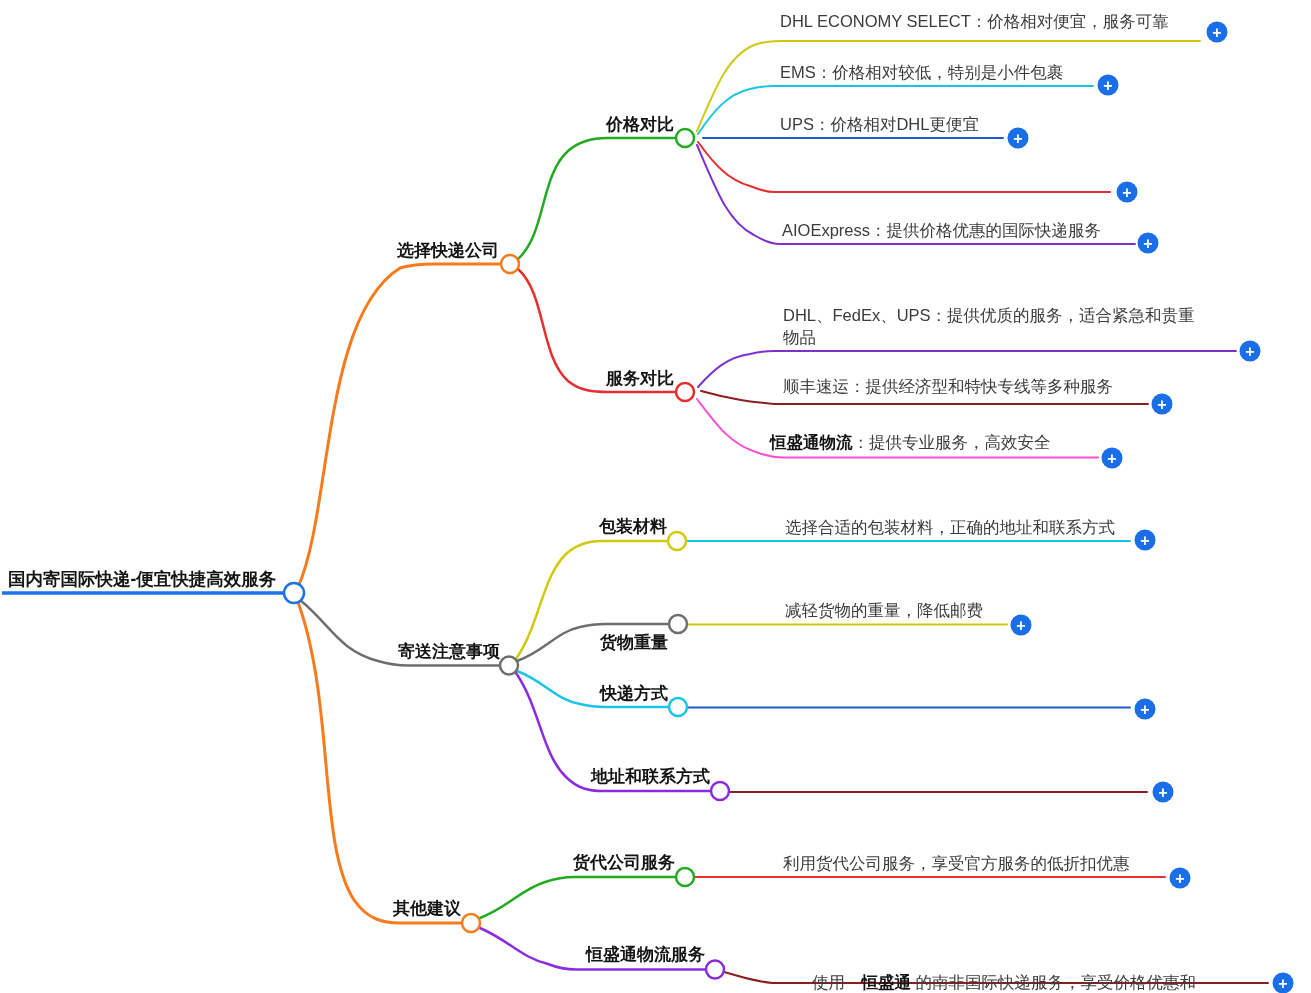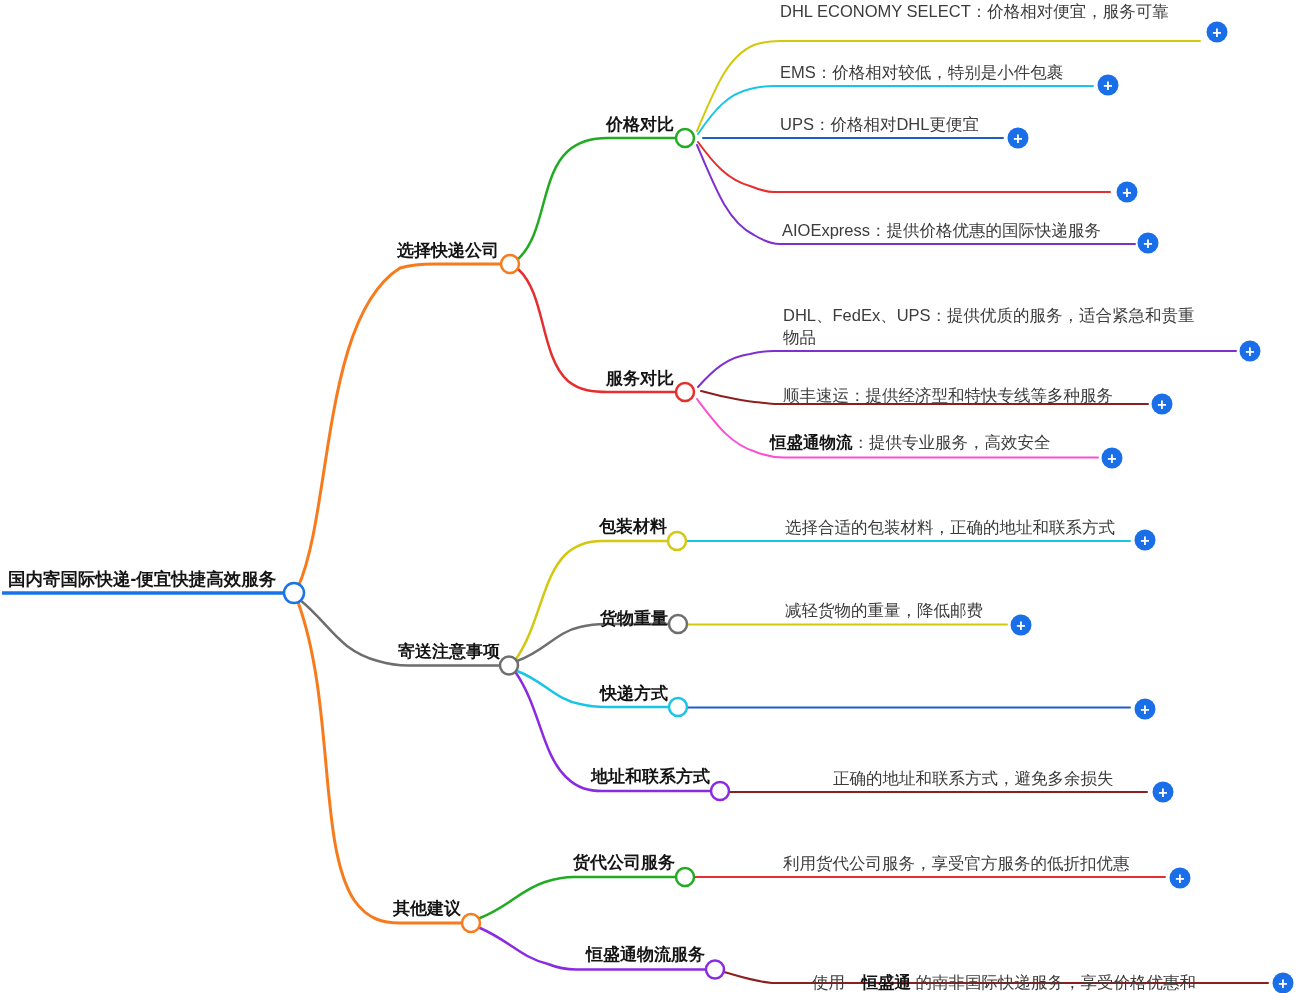--- a/index.html
+++ b/index.html
@@ -94,38 +94,37 @@
 
   <div class="root-lbl">国内寄国际快递-便宜快捷高效服务</div>
 
   <div class="lbl" style="right:812px;top:240px;">选择快递公司</div>
   <div class="lbl" style="right:811px;top:641px;">寄送注意事项</div>
   <div class="lbl" style="right:850px;top:898px;">其他建议</div>
 
   <div class="lbl" style="right:637px;top:114px;">价格对比</div>
   <div class="lbl" style="right:637px;top:368px;">服务对比</div>
   <div class="lbl" style="right:644px;top:516px;">包装材料</div>
-  <div class="lbl" style="right:643px;top:609px;font-family:Liberation Mono, monospace;">货物重量</div>
+  <div class="lbl" style="right:643px;top:632px;">货物重量</div>
   <div class="lbl" style="right:643px;top:683px;">快递方式</div>
   <div class="lbl" style="right:601px;top:766px;">地址和联系方式</div>
   <div class="lbl" style="right:636px;top:852px;">货代公司服务</div>
   <div class="lbl" style="right:606px;top:944px;">恒盛通物流服务</div>
 
-  <div class="leaf" style="left:780px;top:1px;text-align:right;">DHL ECONOMY SELECT：价格相对便宜，服务可靠</div>
+  <div class="leaf" style="left:780px;top:11px;text-align:right;">DHL ECONOMY SELECT：价格相对便宜，服务可靠</div>
   <div class="leaf" style="left:780px;top:62px;">EMS：价格相对较低，特别是小件包裹</div>
   <div class="leaf" style="left:780px;top:114px;">UPS：价格相对DHL更便宜</div>
   <div class="leaf" style="left:782px;top:220px;">AIOExpress：提供价格优惠的国际快递服务</div>
 
   <div class="leaf wrap2" style="left:783px;top:305px;width:480px;"><span>DHL、FedEx、UPS：提供优质的服务，适合紧急和贵重</span><br><span>物品</span></div>
-  <div class="leaf" style="left:783px;top:385px;">顺丰速运：提供经济型和特快专线等多种服务</div>
+  <div class="leaf" style="left:783px;top:376px;">顺丰速运：提供经济型和特快专线等多种服务</div>
   <div class="leaf" style="left:770px;top:432px;"><span class="b">恒盛通物流</span><span>：提供专业服务，高效安全</span></div>
 
   <div class="leaf" style="left:785px;top:517px;">选择合适的包装材料，正确的地址和联系方式</div>
   <div class="leaf" style="left:785px;top:600px;">减轻货物的重量，降低邮费</div>
-  <div class="leaf" style="left:833px;top:768px;">正确的地址和联系方式，避免多余损失</div>
 
   <div class="leaf" style="left:783px;top:853px;">利用货代公司服务，享受官方服务的低折扣优惠</div>
   <div class="leaf wrap2" style="left:812px;top:937px;width:470px;margin-top:35px;"><span>使用　</span><span class="b">恒盛通</span><span> 的南非国际快递服务，享受价格优惠和</span><br><span>专业服务</span></div>
 
   <div class="plus" style="left:1217px;top:32px;">+</div>
   <div class="plus" style="left:1108px;top:85px;">+</div>
   <div class="plus" style="left:1018px;top:138px;">+</div>
   <div class="plus" style="left:1127px;top:192px;">+</div>
   <div class="plus" style="left:1148px;top:243px;">+</div>
   <div class="plus" style="left:1250px;top:351px;">+</div>

